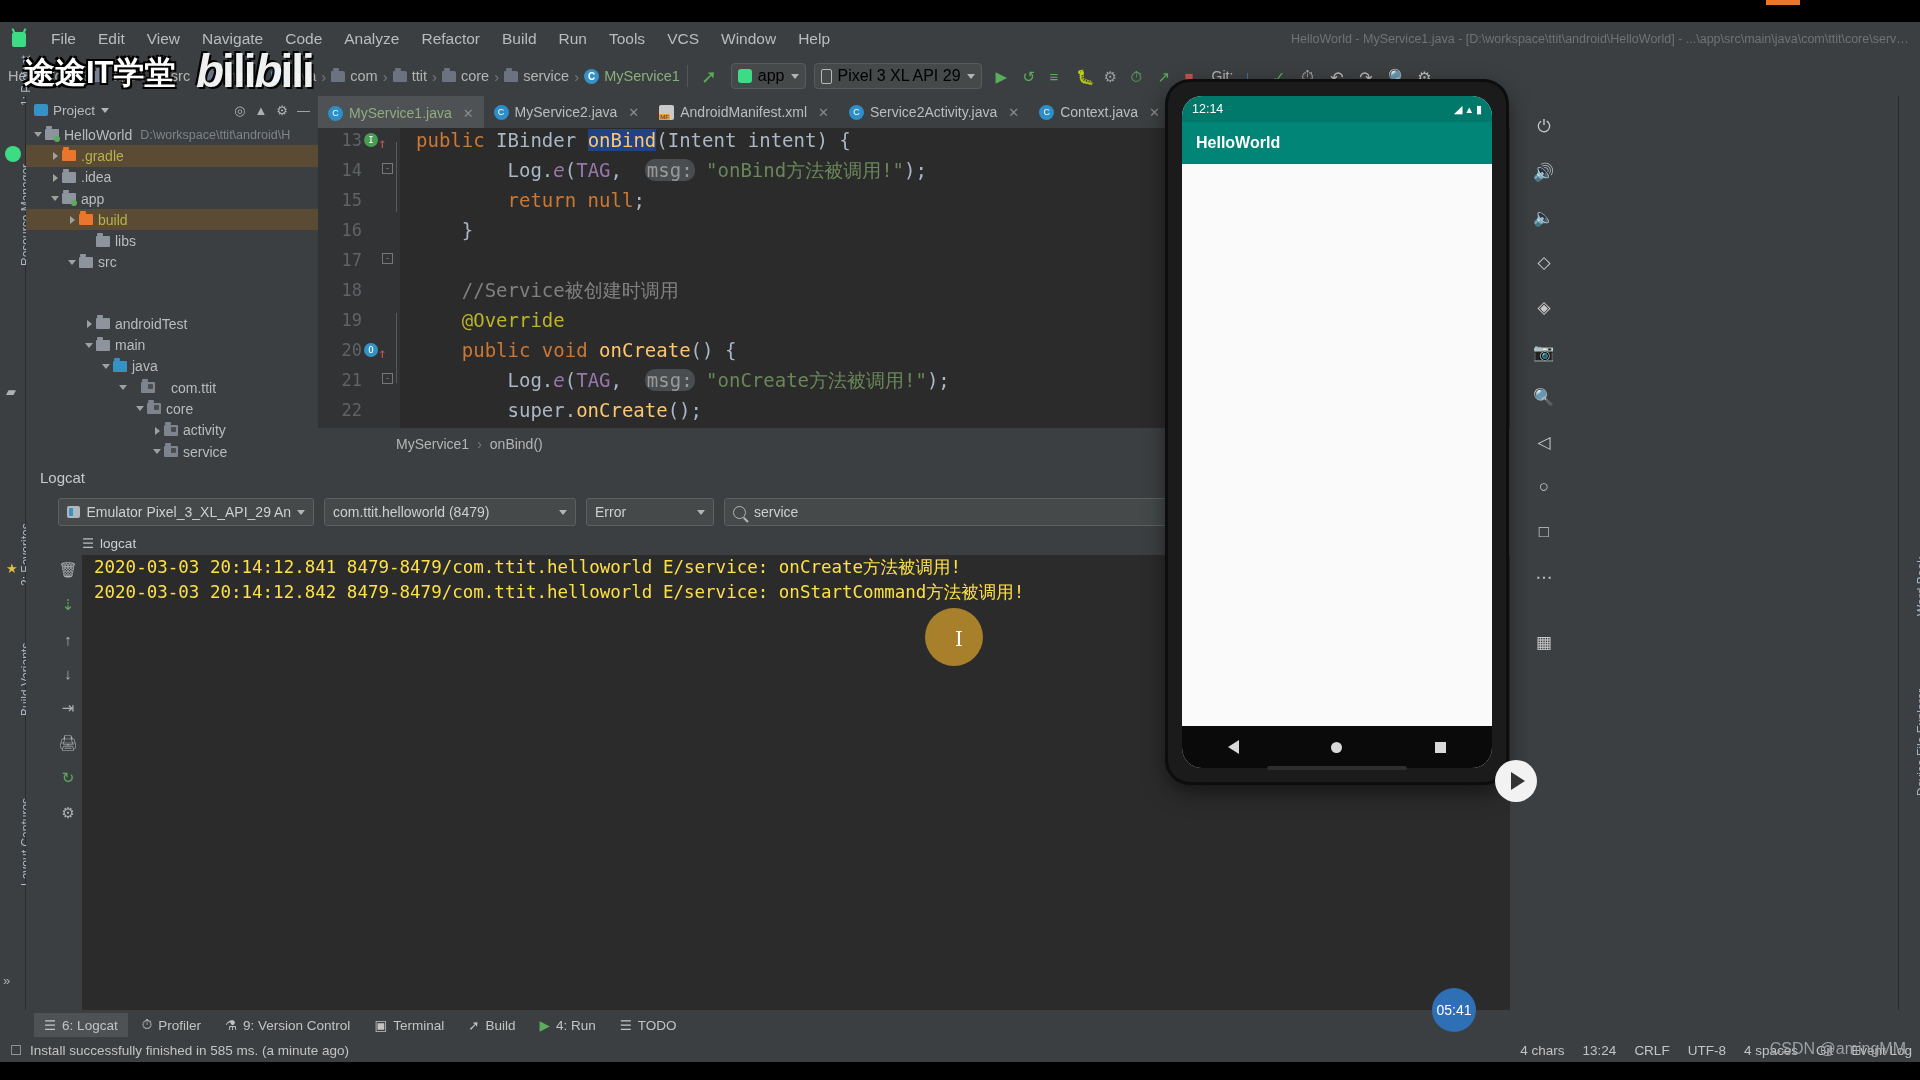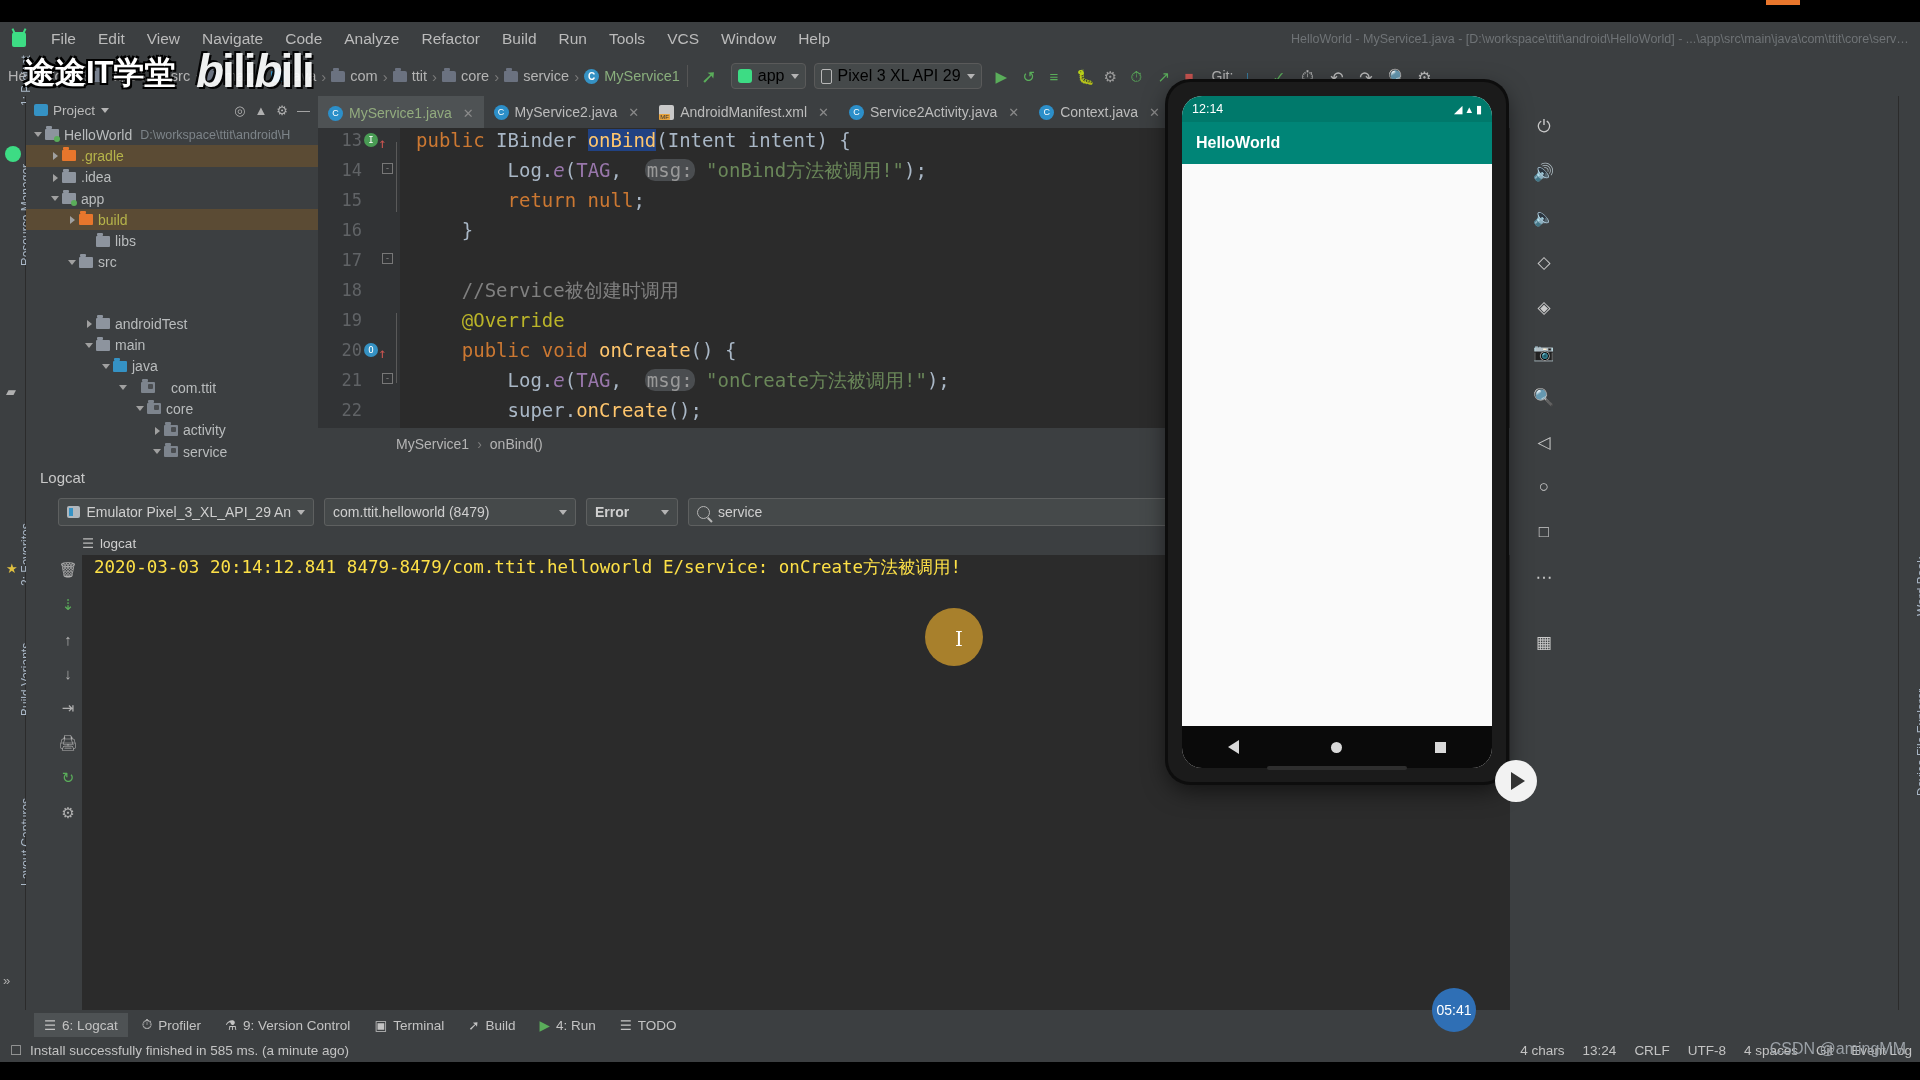--- a/index.html
+++ b/index.html
@@ -488,21 +488,21 @@
     <div class="lc-controls">
       <div class="combo" style="width:256px;">
         <span class="dev-ico"></span>
         <span style="overflow:hidden;white-space:nowrap;">Emulator Pixel_3_XL_API_29 And</span>
         <span class="caret arr"></span>
       </div>
       <div class="combo" style="width:252px;">
         <span>com.ttit.helloworld (8479)</span>
         <span class="caret arr"></span>
       </div>
-      <div class="combo" style="width:92px;font-weight:bold;">
+      <div class="combo" style="width:128px;">
         <span>Error</span>
         <span class="caret arr"></span>
       </div>
       <div class="searchbox" style="max-width:498px;">
         <span class="mag"></span>
         <span>service</span>
       </div>
     </div>
 
     <div class="lc-subtab">
@@ -516,20 +516,21 @@
       <span style="color:#b0b0b0;font-size:15px;">↑</span>
       <span style="color:#b0b0b0;font-size:15px;">↓</span>
       <span style="color:#b0b0b0;font-size:15px;">⇥</span>
       <span style="color:#b0b0b0;font-size:15px;">🖨</span>
       <span style="color:#5aad5a;font-size:15px;">↻</span>
       <span style="color:#b0b0b0;font-size:15px;">⚙</span>
     </div>
 
     <div class="lc-out">
         <div class="logline">2020-03-03 20:14:12.841 8479-8479/com.ttit.helloworld E/service: onCreate方法被调用!</div>
+        <div class="logline">2020-03-03 20:14:12.842 8479-8479/com.ttit.helloworld E/service: onStartCommand方法被调用!</div>
       </div>
   </div>
 
   <div class="bottom-tabs">
     <div class="btab active">
       <span>☰</span>
       <span>6: Logcat</span>
     </div>
     <div class="btab">
       <span>⏱</span>

